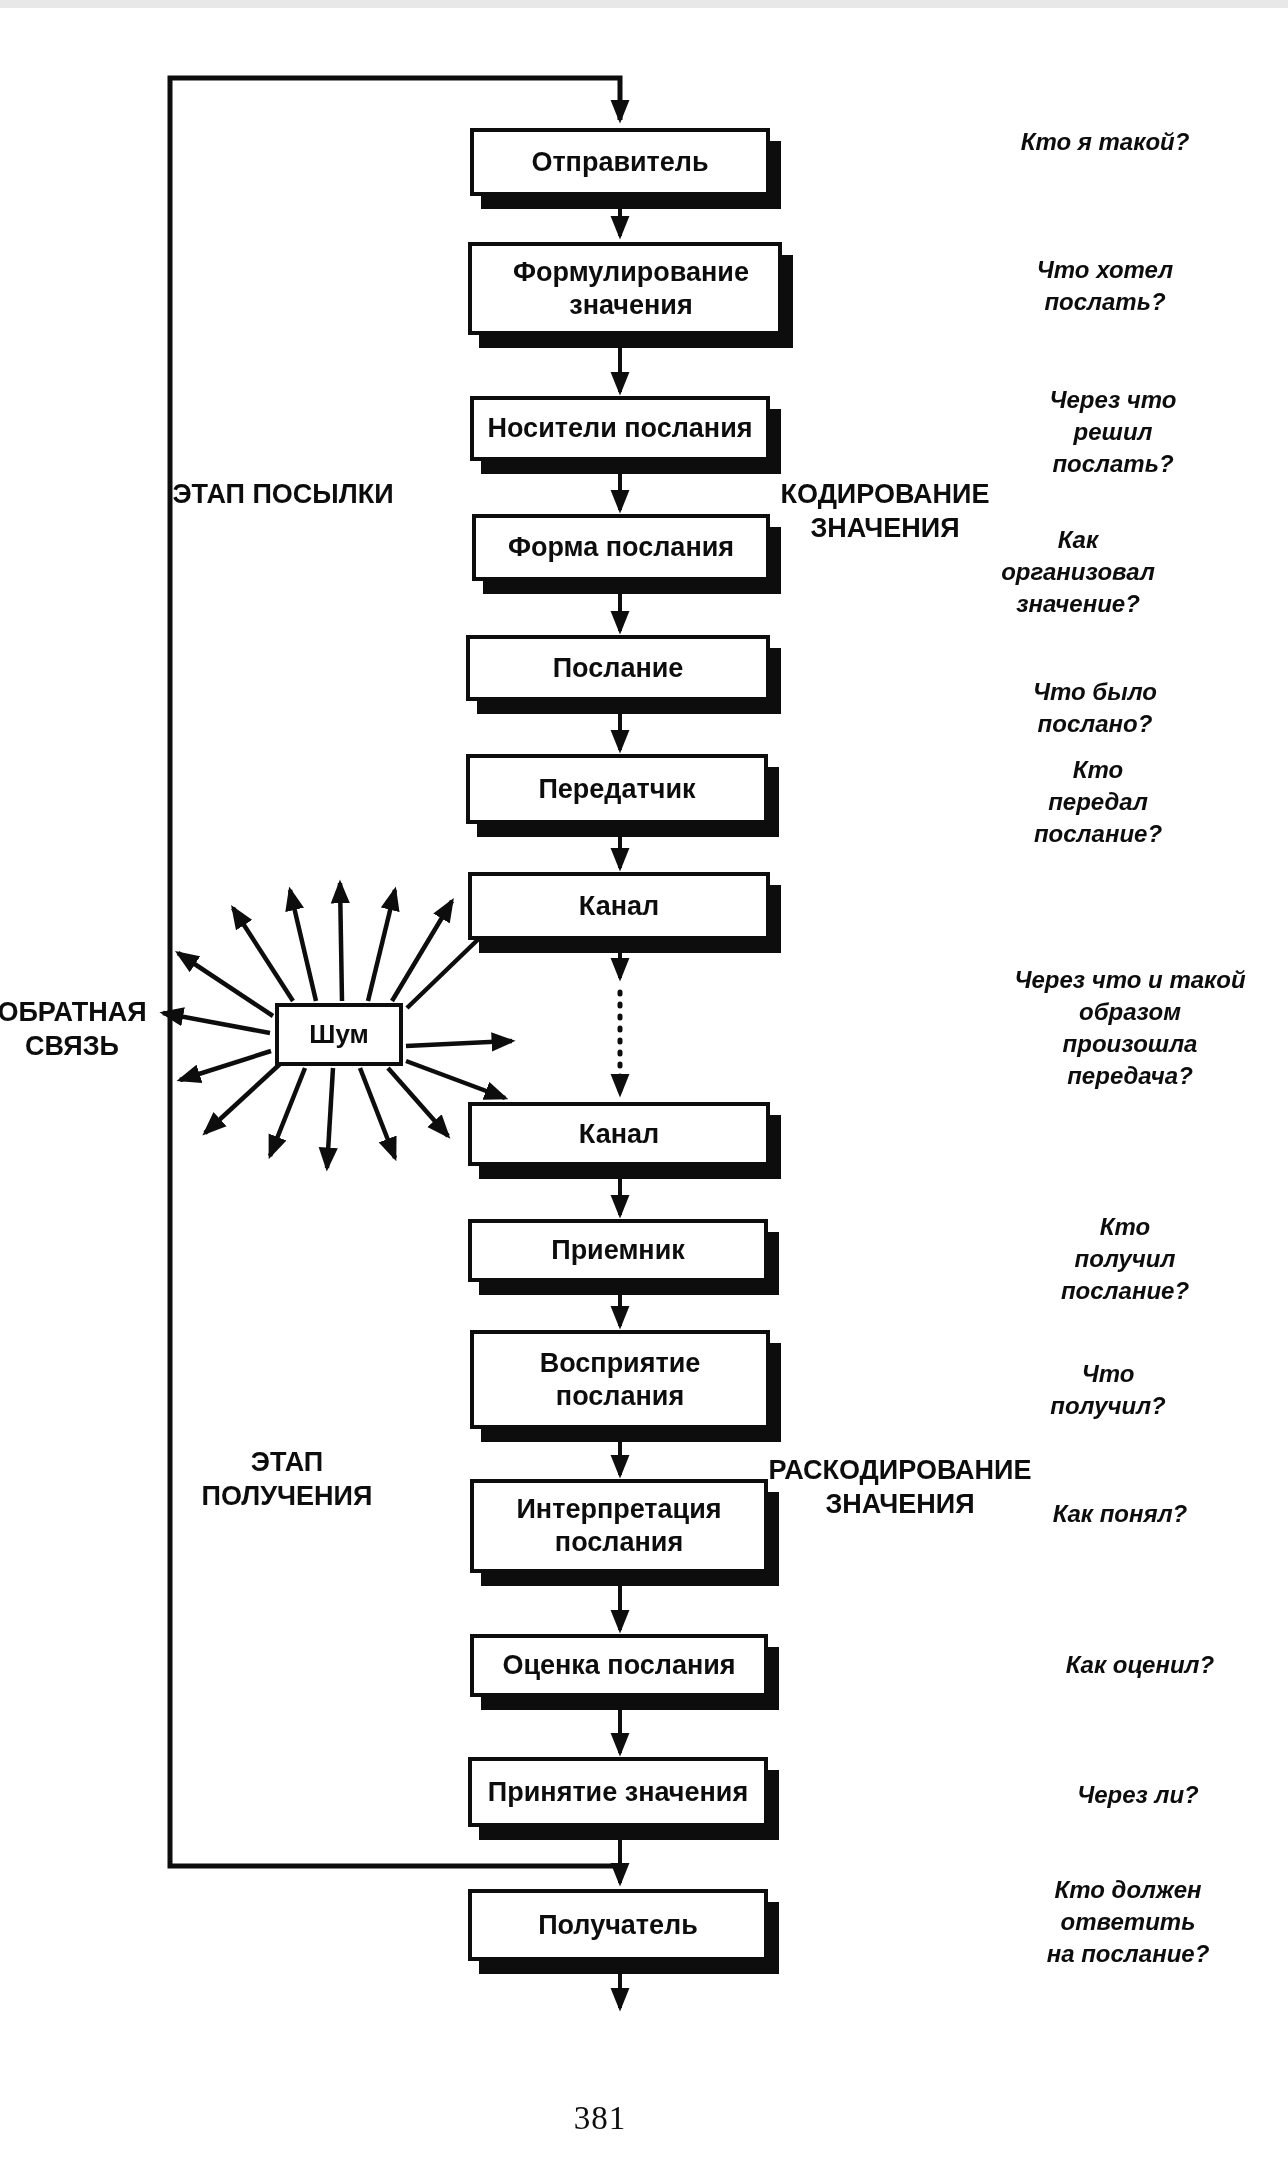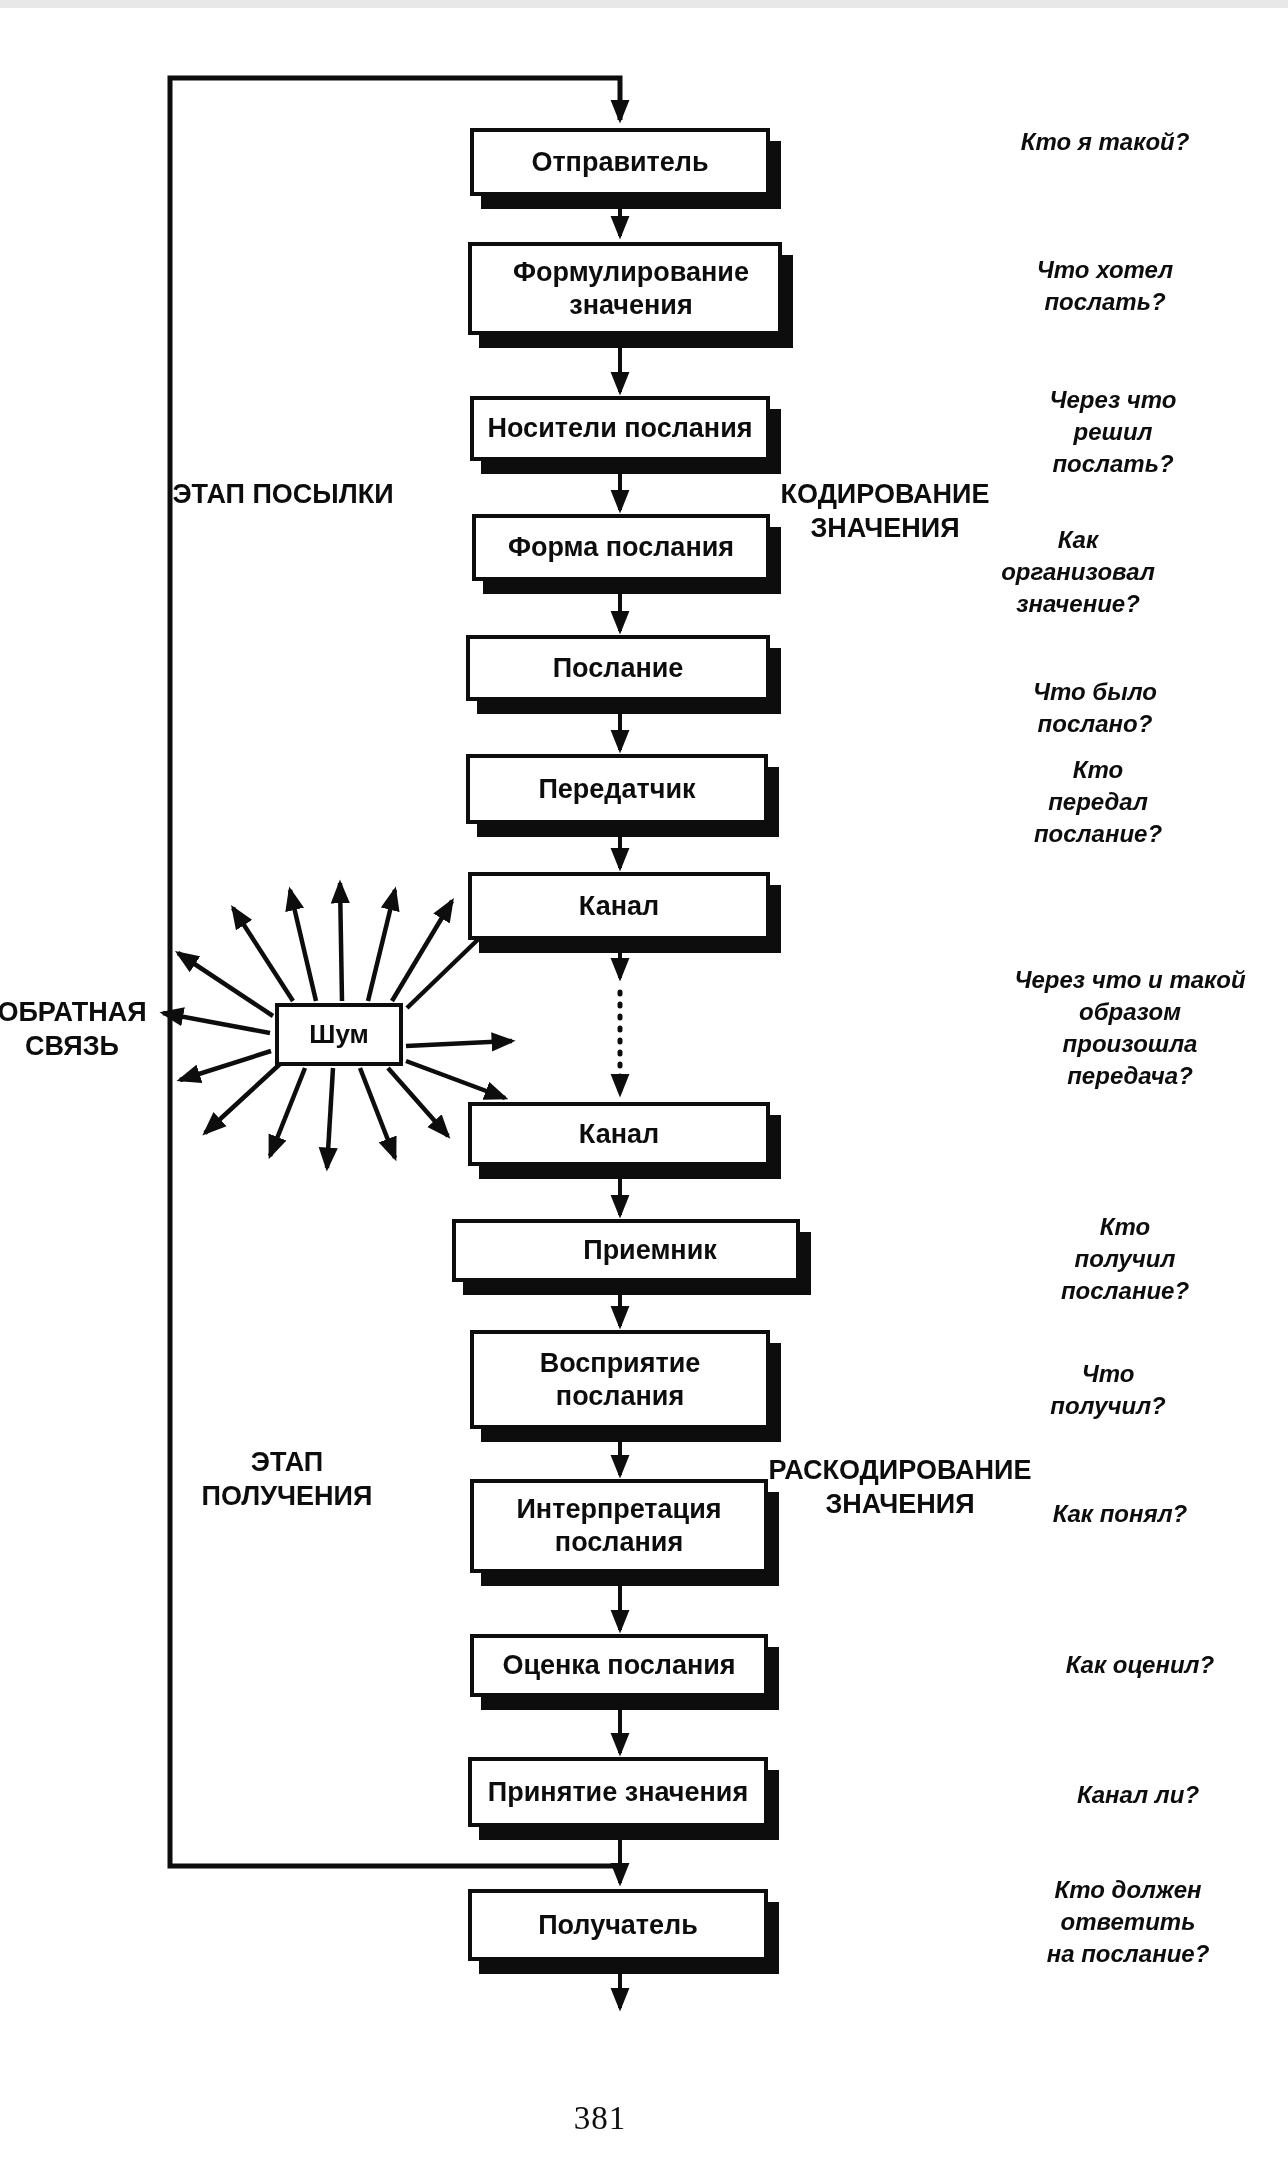--- a/index.html
+++ b/index.html
@@ -87,21 +87,21 @@
       </div>
       <div class="box" style="left: 468px; top: 864px; width: 294px; height: 60px;">
         <div>Канал</div>
       </div>
       <div class="box noise" style="left: 275px; top: 995px; width: 120px; height: 55px;">
         <div>Шум</div>
       </div>
       <div class="box" style="left: 468px; top: 1094px; width: 294px; height: 56px;">
         <div>Канал</div>
       </div>
-      <div class="box" style="left: 452px; top: 1211px; width: 292px; height: 55px; padding-left: 48px;">
+      <div class="box" style="left: 468px; top: 1211px; width: 292px; height: 55px;">
         <div>Приемник</div>
       </div>
       <div class="box" style="left: 470px; top: 1322px; width: 292px; height: 91px;">
         <div>Восприятие послания</div>
       </div>
       <div class="box" style="left: 470px; top: 1471px; width: 290px; height: 86px;">
         <div>Интерпретация</div>
         <div>послания</div>
       </div>
       <div class="box" style="left: 470px; top: 1626px; width: 290px; height: 55px;">
@@ -177,21 +177,21 @@
         <div>Что</div>
         <div>получил?</div>
       </div>
       <div class="question" style="left: 1120px; top: 1490px;">
         <div>Как понял?</div>
       </div>
       <div class="question" style="left: 1140px; top: 1641px;">
         <div>Как оценил?</div>
       </div>
       <div class="question" style="left: 1138px; top: 1771px;">
-        <div>Канал ли?</div>
+        <div>Через ли?</div>
       </div>
       <div class="question" style="left: 1128px; top: 1866px;">
         <div>Кто должен</div>
         <div>ответить</div>
         <div>на послание?</div>
       </div>
     </div>
 
   <div class="pageno" id="pageno-el" style="left: 530px; top: 2092px; width: 140px;">381</div>
 </div>

